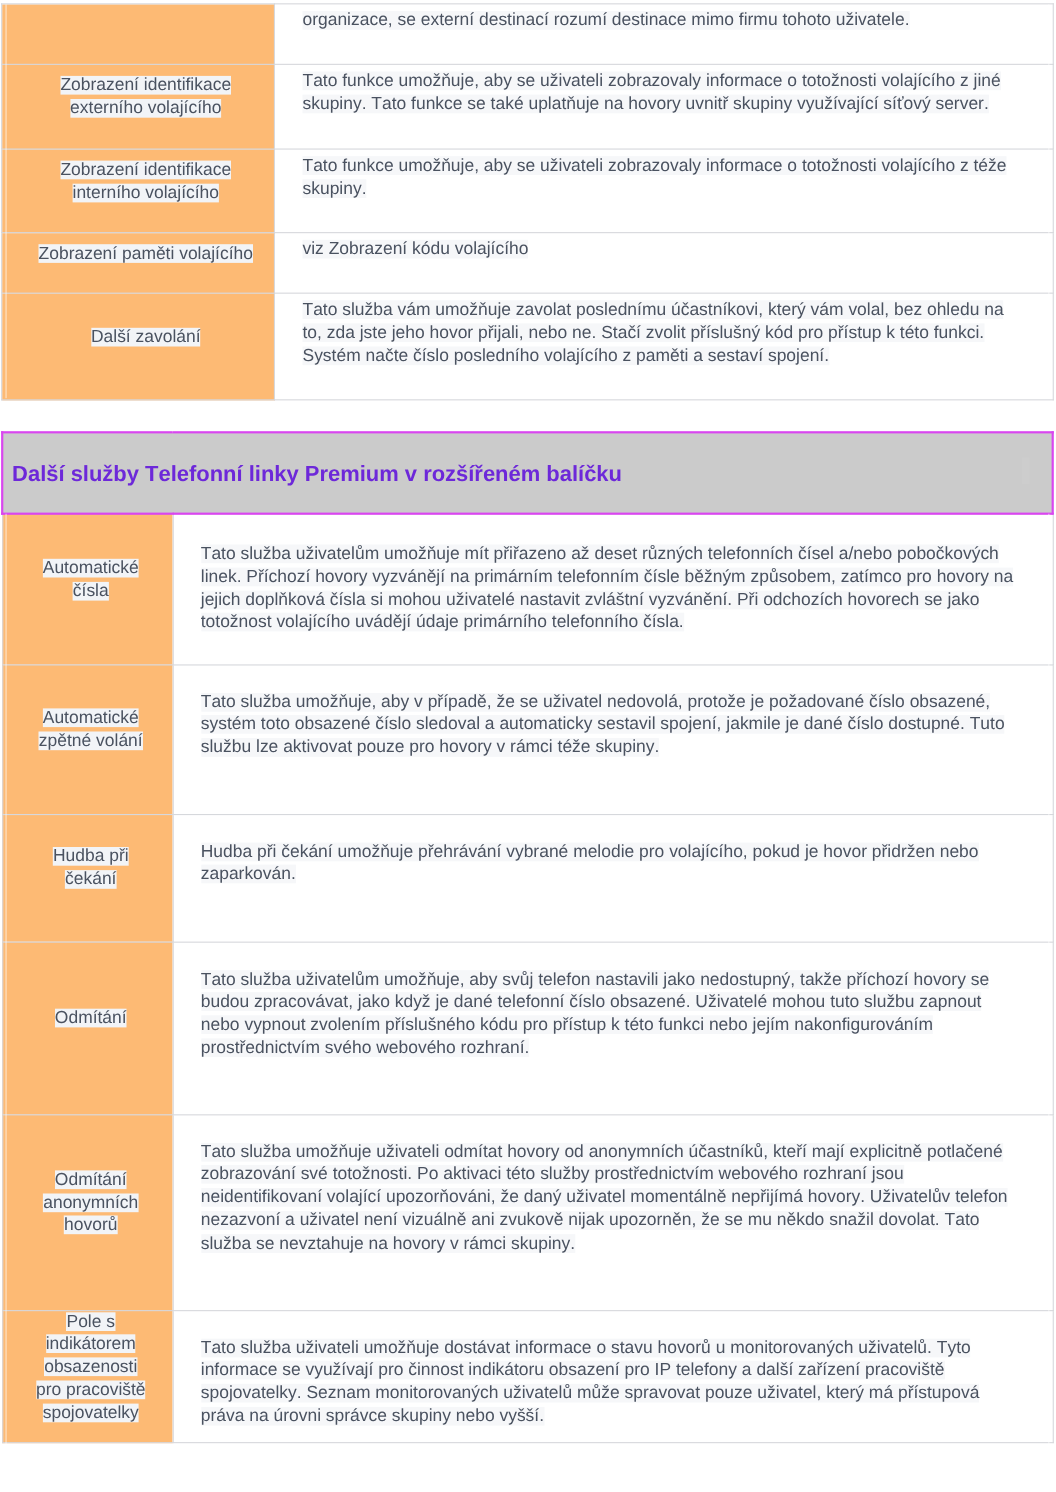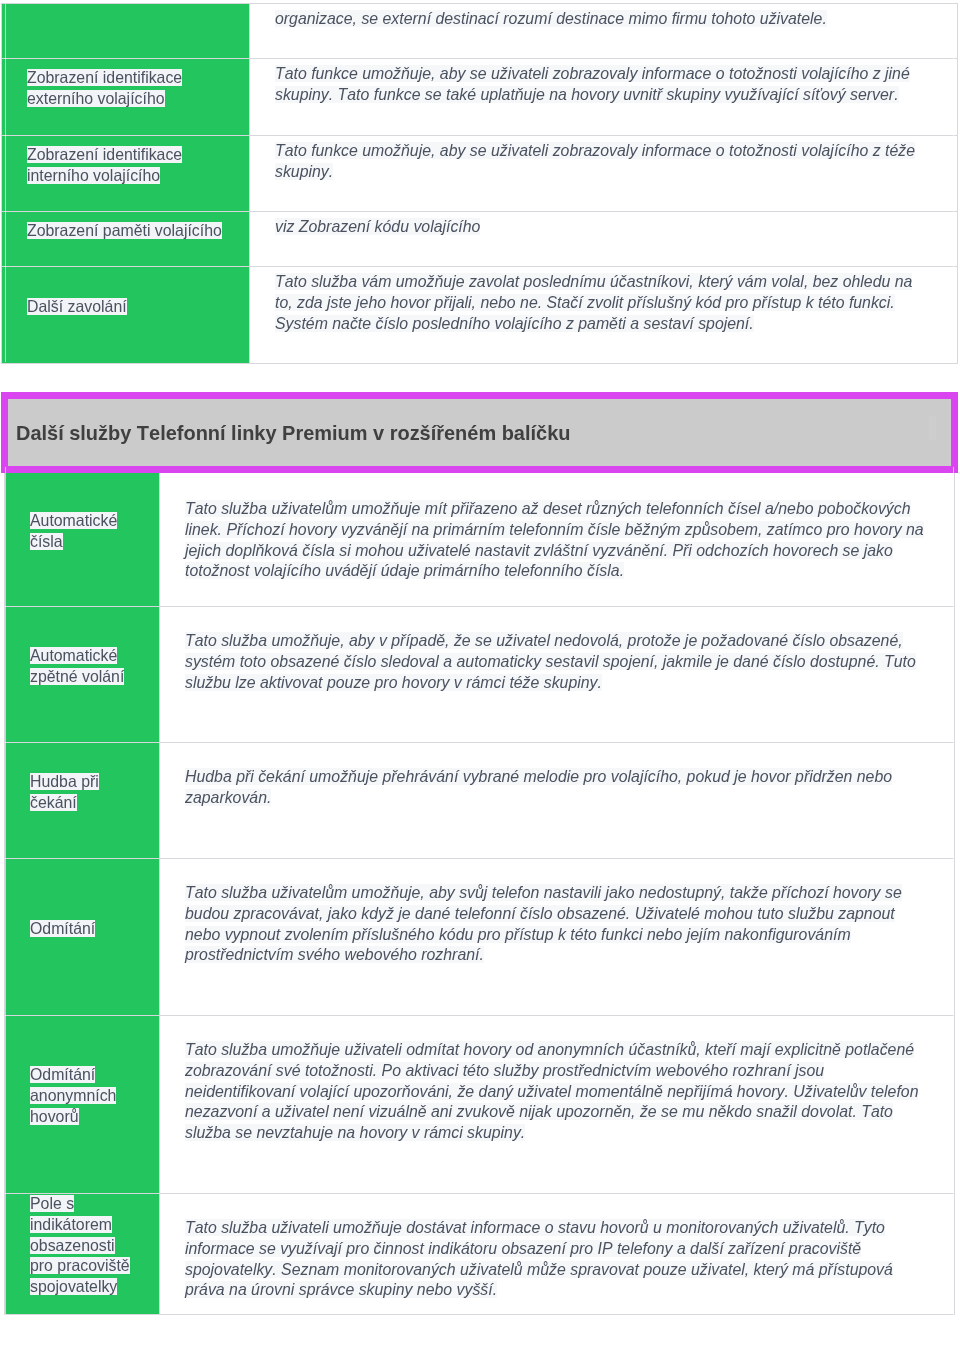--- a/index.html
+++ b/index.html
@@ -17,22 +17,22 @@
   table.doc td{
     border:1px solid #d6d8dc;
     vertical-align:top;
     padding:5px 25px 0 25px;
     color:#4a5260;
     font-size:15.87px;
     line-height:20.8px;
     font-kerning:none;
     font-variant-ligatures:none;
   }
-  table.doc td.lbl{background:#22c55e;vertical-align:middle;padding-top:0;padding-bottom:16px;}
-  table.doc td.txt{background:#ffffff;font-style:italic;}
+  table.doc td.lbl{background:#fdba74;vertical-align:middle;padding-top:0;padding-bottom:16px;text-align:center;}
+  table.doc td.txt{background:#ffffff;}
   table.doc td span{background:#f6f7f9;}
   table.doc td.lbl span{background:#f2f4f7;}
   table.doc td.hdr span{background:transparent;}
 
   
   #t1{left:1px;top:3px;width:957px;}
   #t1 col.c-lbl{width:248px;}
   #t1 td.lbl{padding-left:25px;padding-right:11px;}
   #t1 td.txt{padding-left:25px;padding-right:38px;}
   #t1 tr.r1 td{height:55px;}
@@ -40,22 +40,22 @@
   #t1 tr.r3 td{height:76px;}
   #t1 tr.r4 td{height:55px;}
   #t1 tr.r5 td{height:97px;}
 
   
   #t2{left:1px;top:392px;width:957px;}
   #t2 col.c-lbl{width:155px;}
   #t2 td.lbl{padding-left:25px;padding-right:19px;}
   #t2 td.txt{padding-left:25px;padding-right:25px;padding-top:24px;}
   #t2 td.hdr{
-    background:#cbcbcb;border:7px solid #d946ef;
-    color:#404040;font-weight:bold;font-size:19.97px;
+    background:#cbcbcb;border:2px solid #d946ef;
+    color:#6d28d9;font-weight:bold;font-size:19.97px;
     height:74px;padding:2px 0 0 8px;vertical-align:middle;
   }
   #t2 tr.s1 td{height:137px;}
   #t2 tr.s1 td.txt{padding-top:26px;margin-left:15px;}
   #t2 tr.s2 td{height:136px;}
   #t2 tr.s3 td{height:116px;}
   #t2 tr.s4 td{height:157px;}
   #t2 tr.s5 td{height:178px;}
   #t2 tr.s6 td{height:113px;}
 

